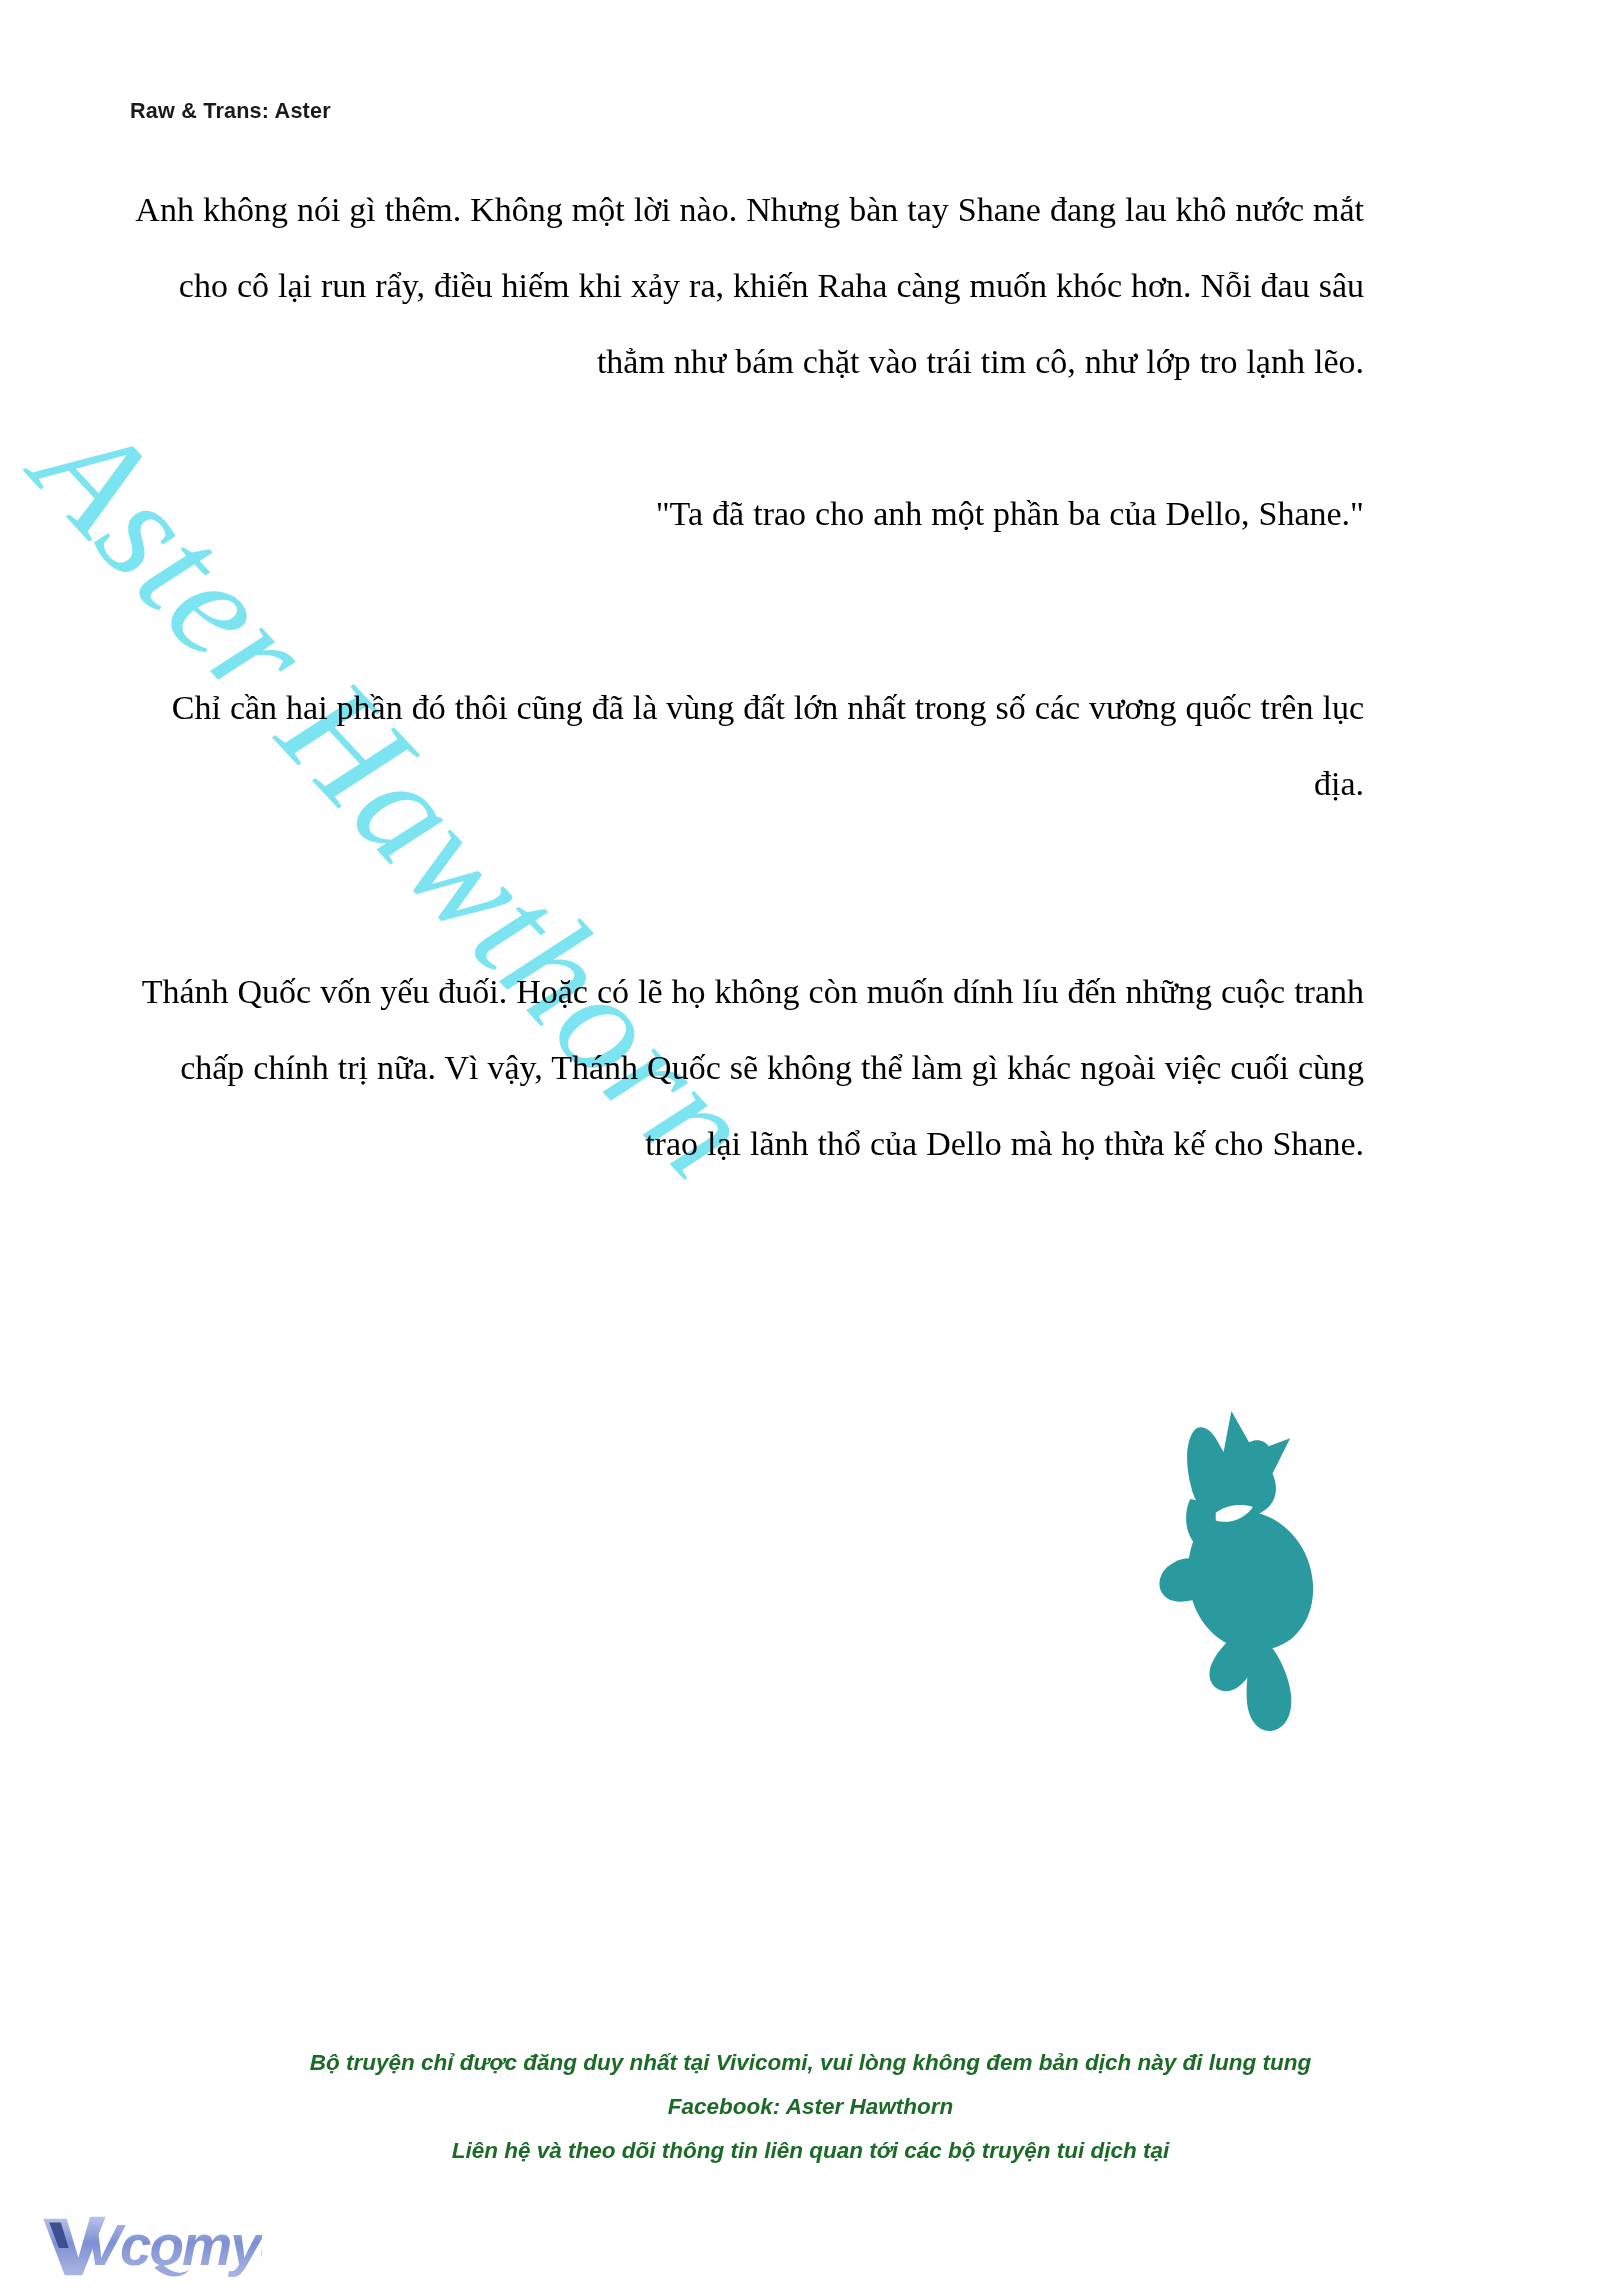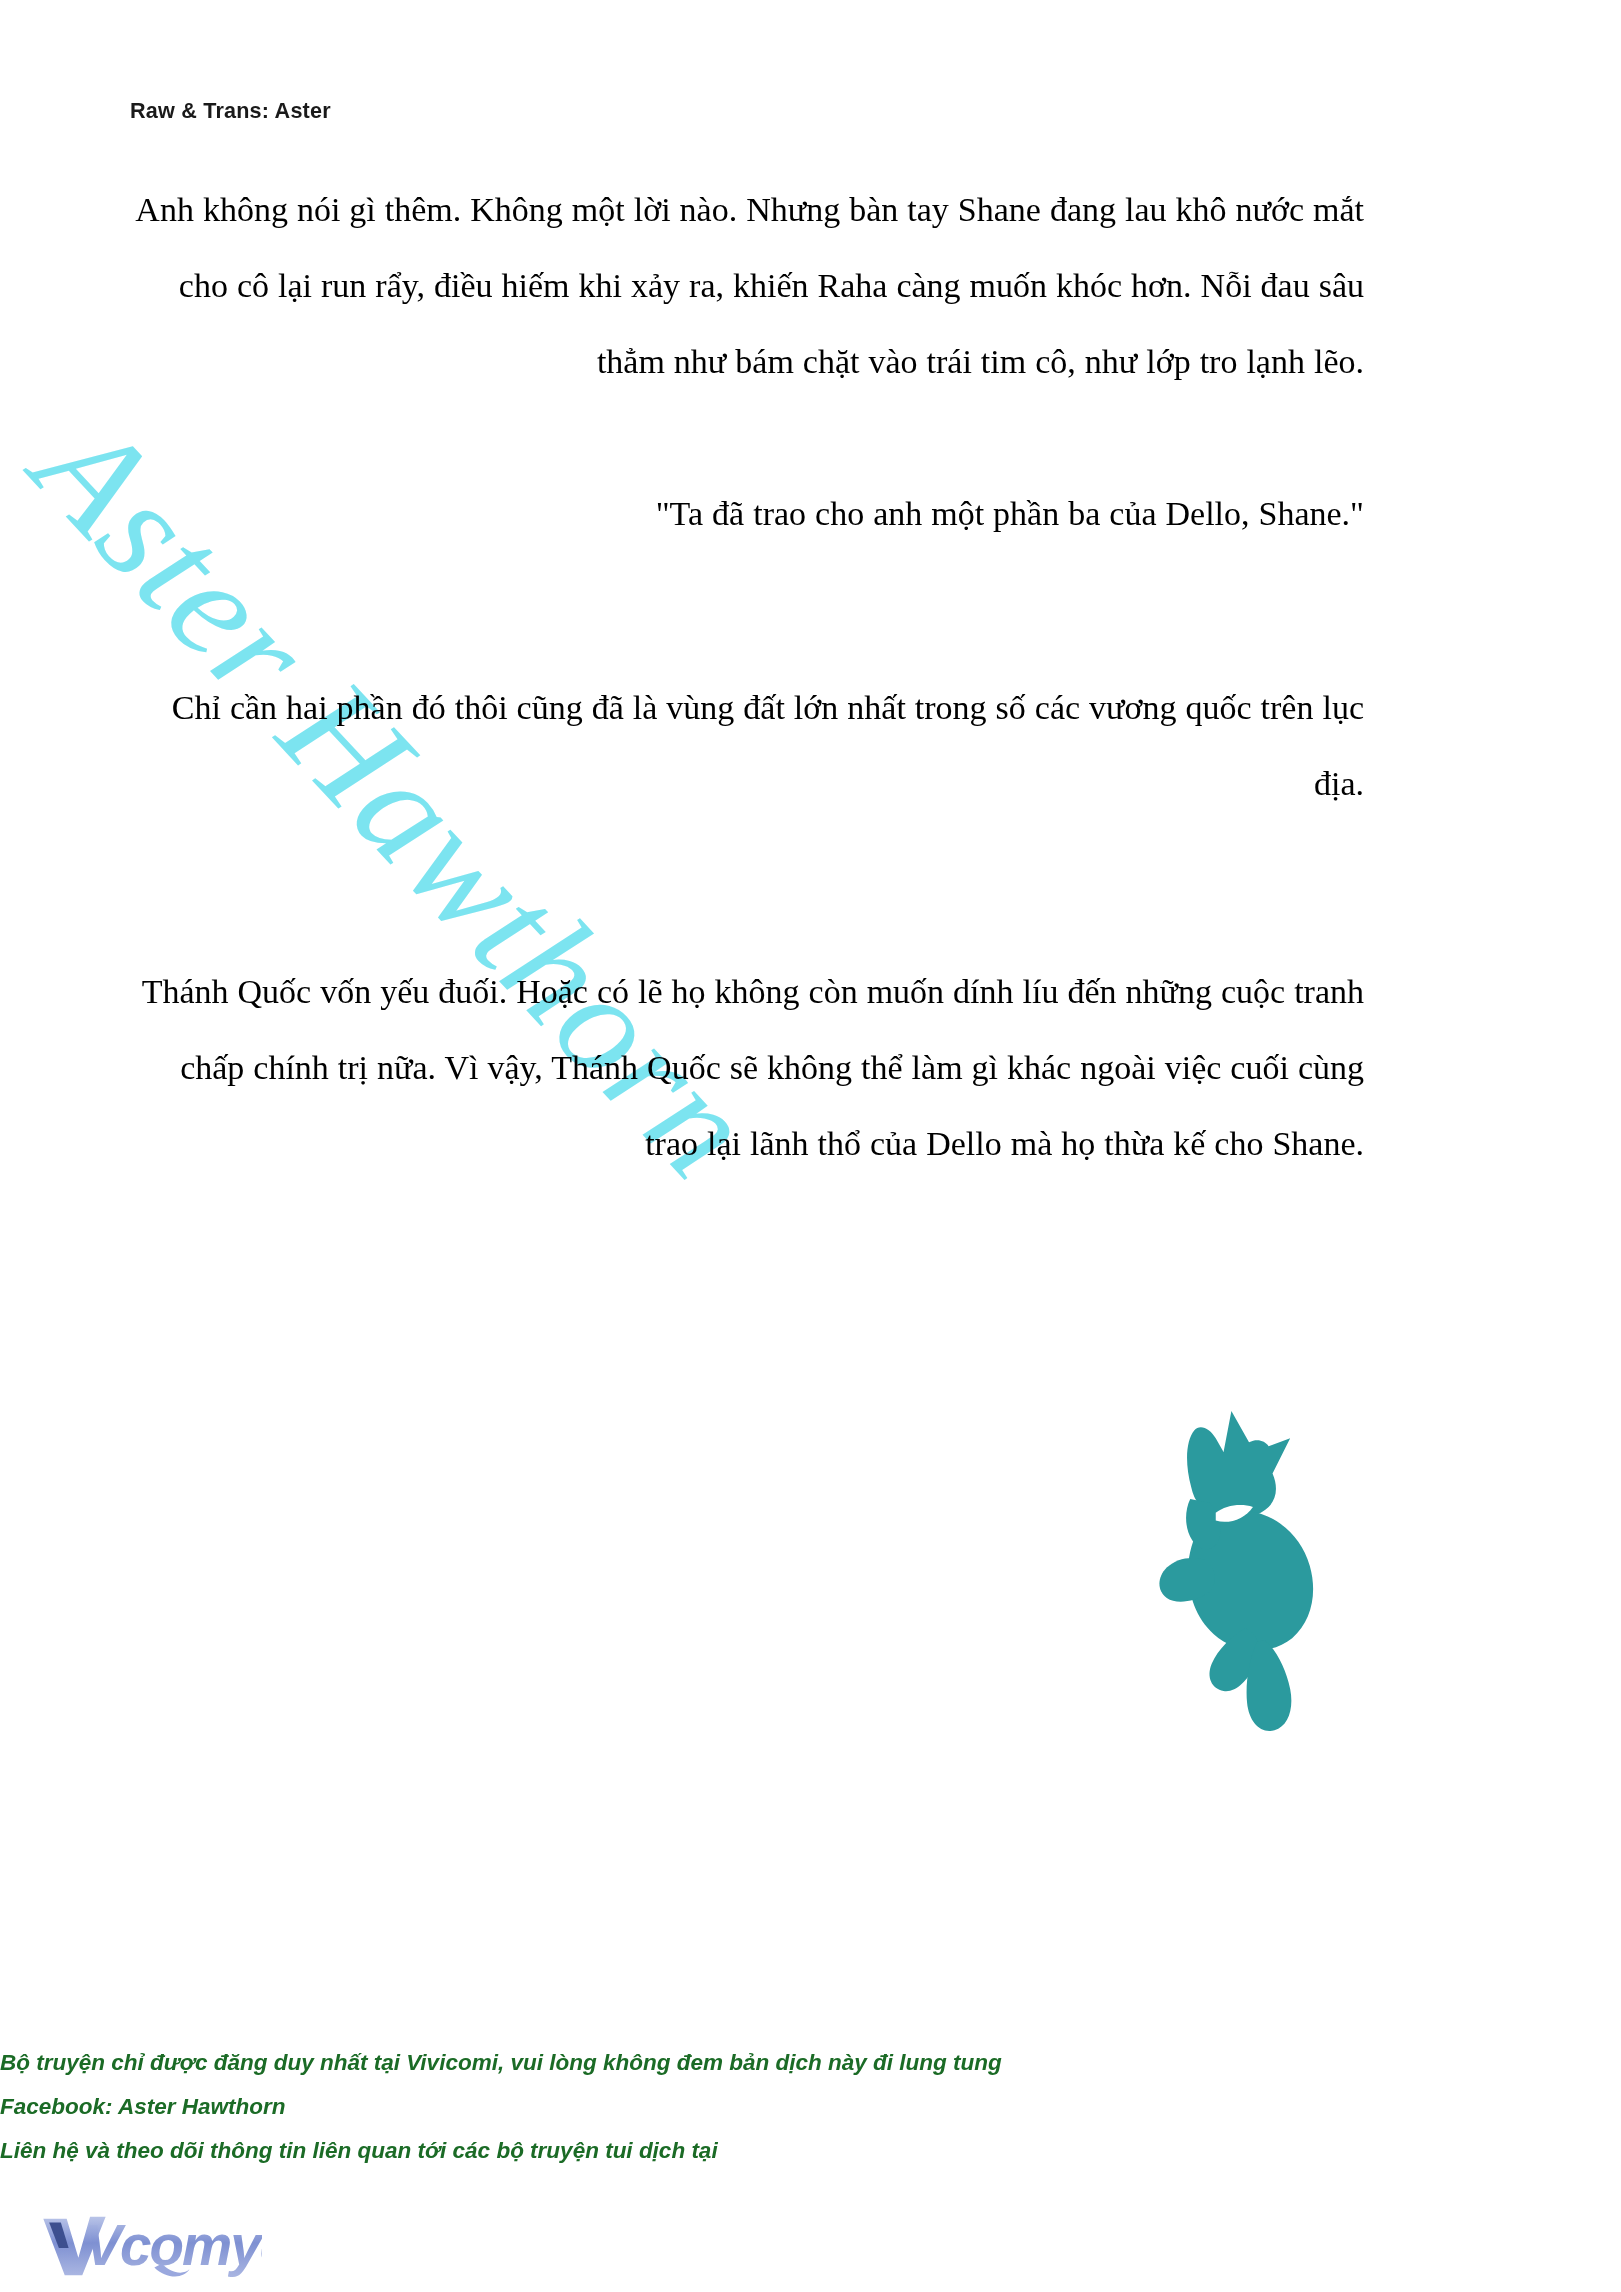--- a/index.html
+++ b/index.html
@@ -90,20 +90,21 @@
   }
   .para.gap-lg { margin-bottom: 118px; }
   .para.gap-xl { margin-bottom: 132px; }
 
   
   .footer-credits {
     position: absolute;
     left: 0;
     right: 0;
     top: 2041px;
+    text-align: center;
     z-index: 4;
   }
   .credit-line {
     font-family: "Liberation Sans", "DejaVu Sans", sans-serif;
     font-size: 22.5px;
     font-weight: bold;
     font-style: italic;
     color: #1b6b26;
     line-height: 44px;
     white-space: nowrap;

